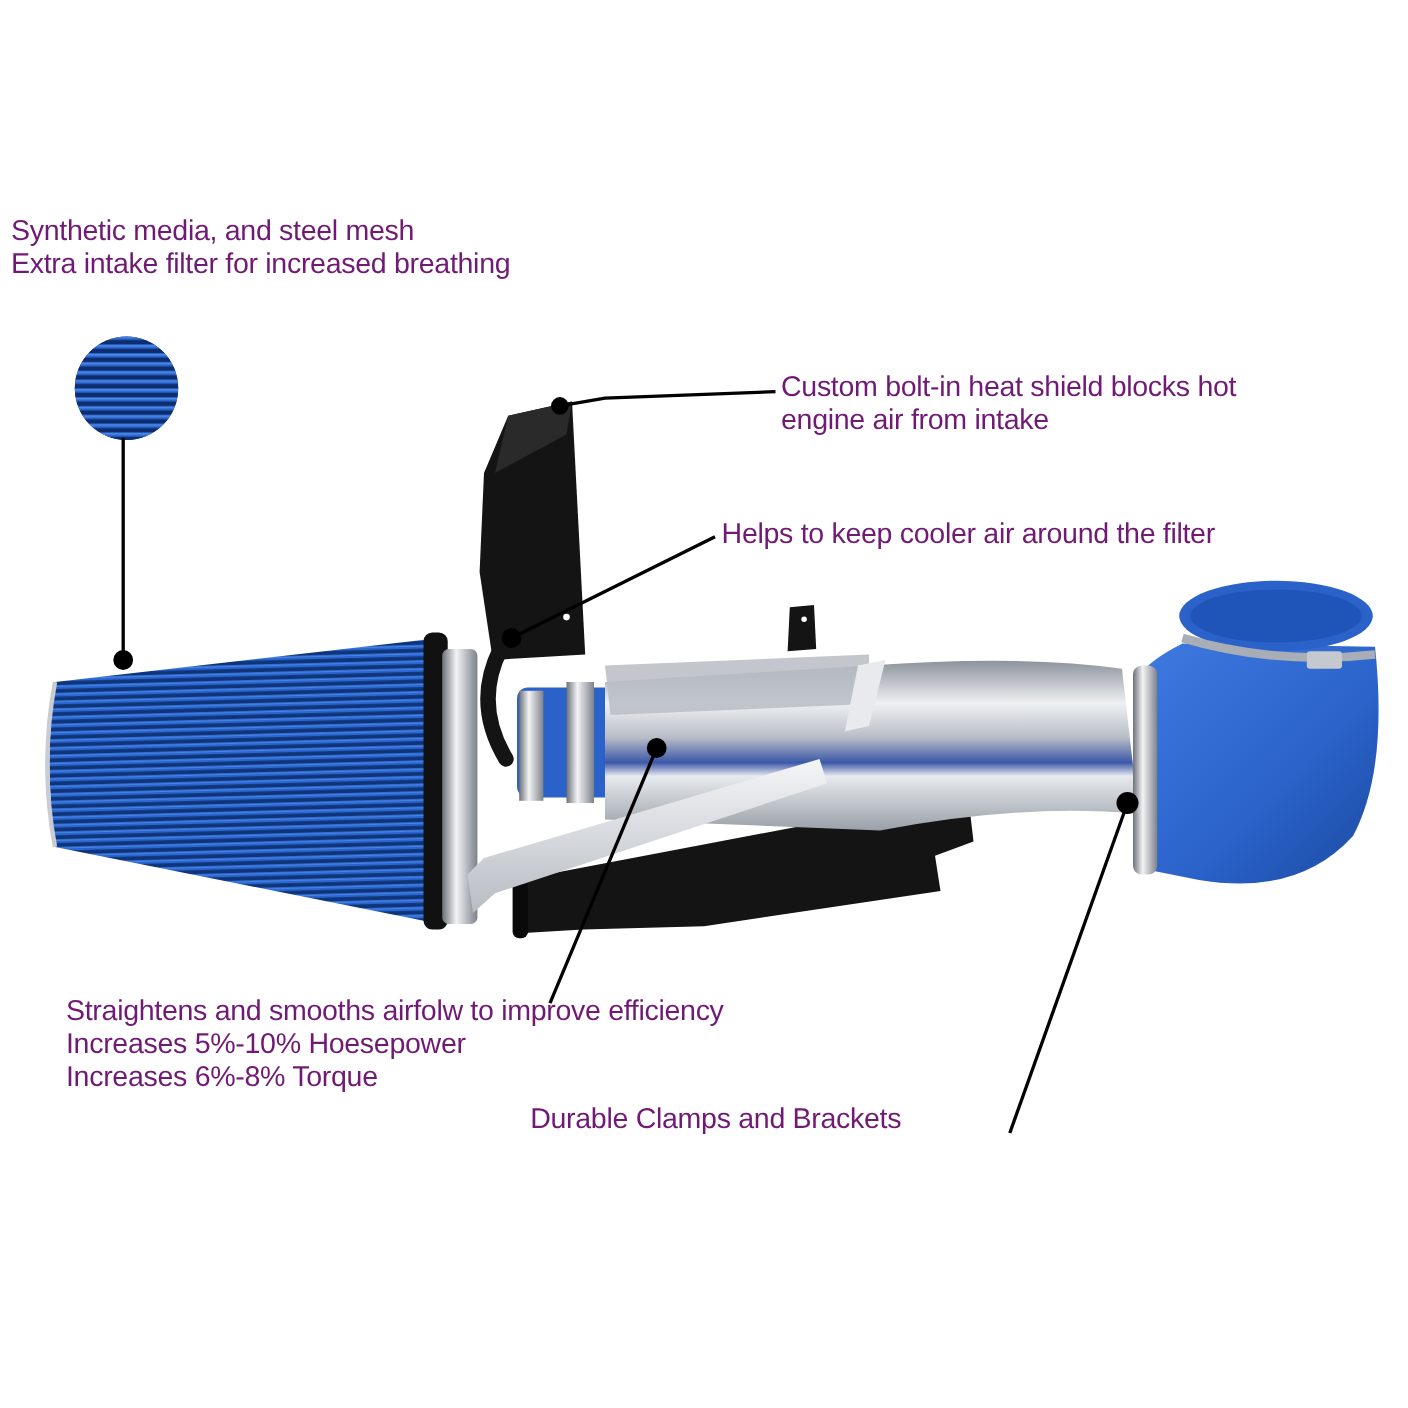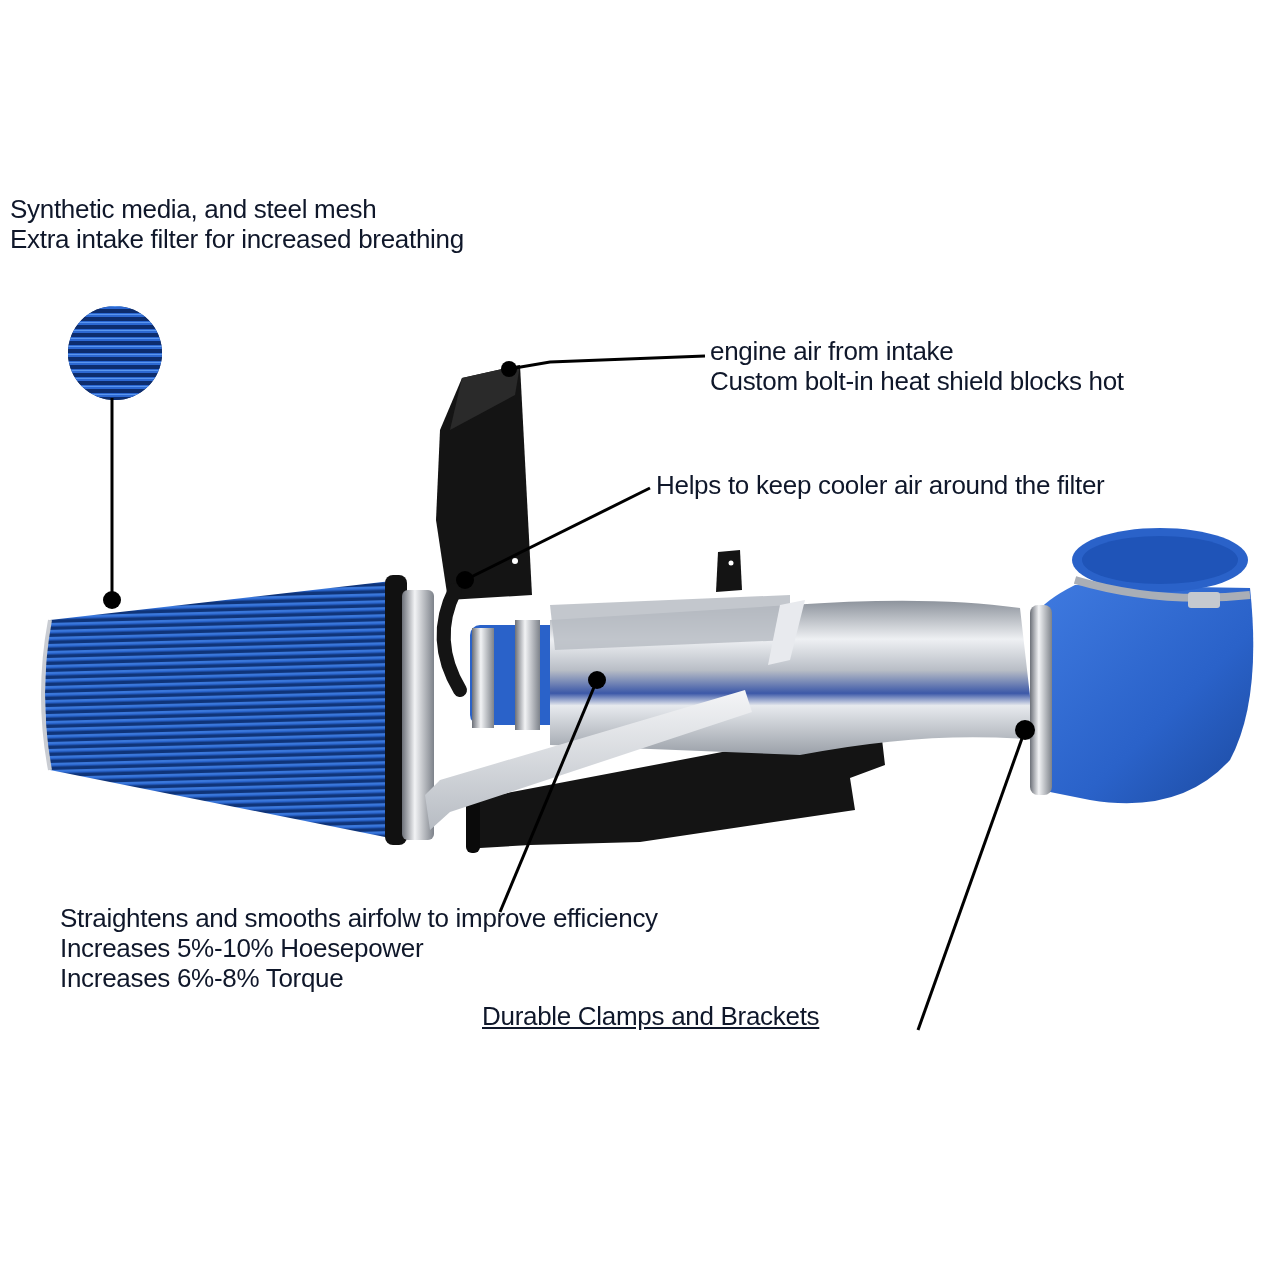--- a/index.html
+++ b/index.html
@@ -1,17 +1,17 @@
 <!DOCTYPE html>
 <html><head>
   <meta charset="utf-8">
   <style>
     html, body { margin: 0; padding: 0; background: #ffffff; }
     body { width: 1280px; height: 1280px; position: relative; overflow: hidden; font-family: "Liberation Sans", "DejaVu Sans", sans-serif; color: #111; }
-    .txt { position: absolute; font-size: 26px; line-height: 30px; letter-spacing: -0.3px; white-space: nowrap; color: #0f172a; }
+    .txt { position: absolute; font-size: 26px; line-height: 30px; letter-spacing: -0.3px; white-space: nowrap; color: #701a75; }
     .txt div { display: block; }
     svg.art { position: absolute; left: 0; top: 0; }
   </style>
 </head>
 <body>
 
 <svg class="art" width="1280" height="1280" viewBox="0 0 1280 1280">
   <defs>
     <pattern id="pleats" width="10" height="7" patternUnits="userSpaceOnUse" patternTransform="rotate(-1.5)">
       <rect width="10" height="7" fill="#0f3479"></rect>
@@ -117,29 +117,29 @@
     <line x1="1025" y1="730" x2="918" y2="1030" stroke="#000" stroke-width="3"></line>
   </g>
 </svg>
 
 <div class="txt" style="left:10px; top:194px;">
   <div>Synthetic media, and steel mesh</div>
   <div>Extra intake filter for increased breathing</div>
 </div>
 
 <div class="txt" style="left:710px; top:336px;">
+  <div>Custom bolt-in heat shield blocks hot</div>
   <div>engine air from intake</div>
-  <div>Custom bolt-in heat shield blocks hot</div>
 </div>
 
 <div class="txt" style="left:656px; top:470px;">
   <div>Helps to keep cooler air around the filter</div>
 </div>
 
 <div class="txt" style="left:60px; top:903px;">
   <div>Straightens and smooths airfolw to improve efficiency</div>
   <div>Increases 5%-10% Hoesepower</div>
   <div>Increases 6%-8% Torque</div>
 </div>
 
-<div class="txt" style="left:482px; top:1001px;text-decoration:underline;">
+<div class="txt" style="left:482px; top:1001px;">
   <div>Durable Clamps and Brackets</div>
 </div>
 
 </body></html>

